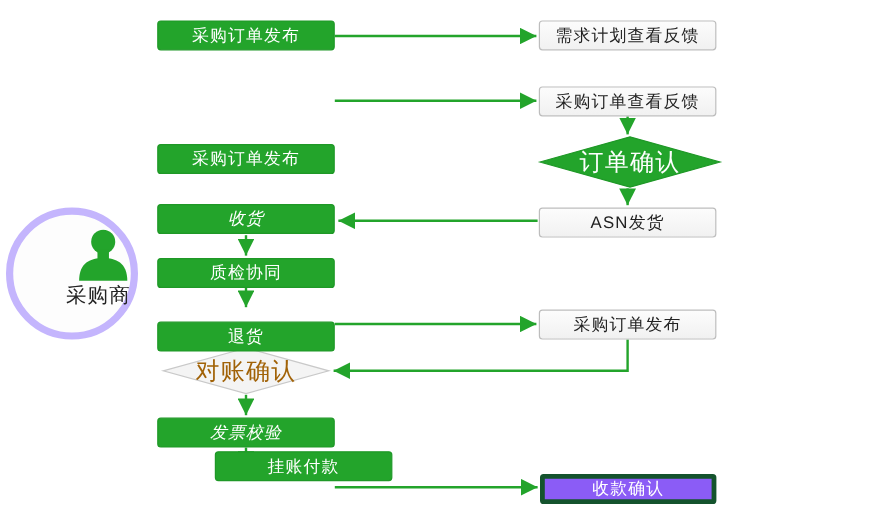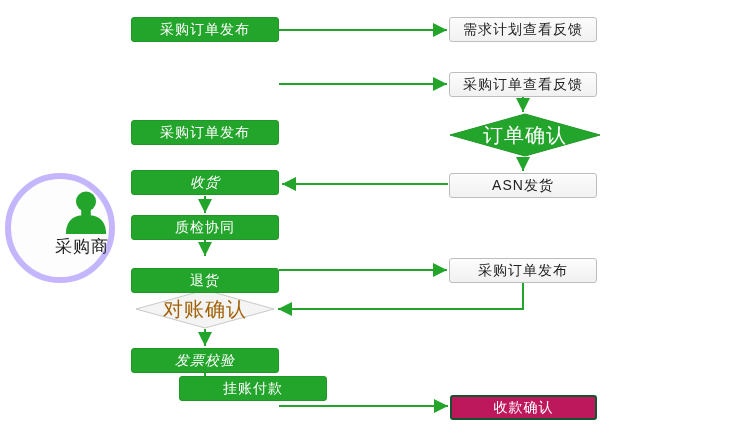--- a/index.html
+++ b/index.html
@@ -14,22 +14,22 @@
   }
   .proc-green{
     width:148px;height:25px;background:#23a42b;color:#ffffff;
     border-radius:3px;border:1px solid #1f9827;
   }
   .proc-light{
     width:148px;height:25px;color:#222222;border-radius:3px;
     border:1px solid #bdbdbd;background:linear-gradient(#fcfcfc,#f1f1f1);
   }
   .proc-red{
-    width:147px;height:25px;background:#be185d;color:#ffffff;
-    border-radius:3px;border:2px solid #14532d;
+    width:147px;height:25px;background:#8b5cf6;color:#ffffff;
+    border-radius:3px;border:4px solid #14532d;
   }
   .diamond-label{
     position:absolute;display:flex;align-items:center;justify-content:center;
     font-size:20px;letter-spacing:1px;white-space:nowrap;background:transparent;
   }
   .dl-green{color:#ffffff;}
   .dl-gray{color:#a16207;}
   .actor{
     position:absolute;border-radius:50%;background:#fdfdfd;border:6px solid #c4b5fd;
     display:flex;flex-direction:column;align-items:flex-end;justify-content:flex-start;

